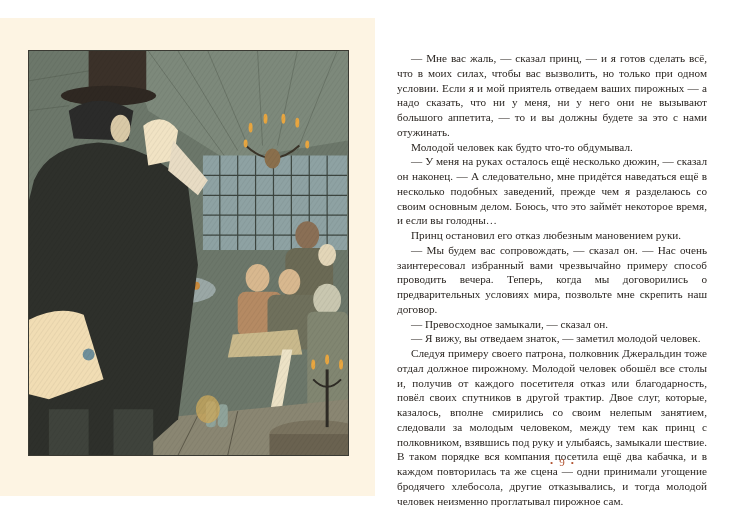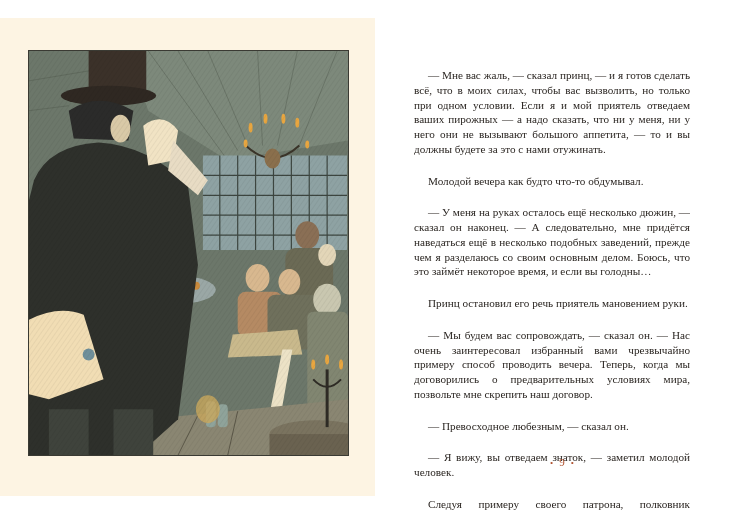--- a/index.html
+++ b/index.html
@@ -5,21 +5,21 @@
   html, body { margin:0; padding:0; }
   body { width:750px; height:514px; background:#ffffff; position:relative; overflow:hidden;
          font-family:"Liberation Serif","DejaVu Serif",serif; }
   .left-page { position:absolute; left:0; top:18px; width:375px; height:478px; background:#fdf4e3; }
   .illustration { position:absolute; left:28px; top:32px; width:321px; height:406px;
                   border:1px solid #3a3a33; box-sizing:border-box; overflow:hidden; background:#6f7a6c; }
   .illustration svg { display:block; width:100%; height:100%; }
   .right-page { position:absolute; left:375px; top:0; width:375px; height:514px; background:#ffffff; }
   .text-col { position:absolute; left:22px; top:51px; width:310px; color:#2b2622;
               font-size:11.2px; line-height:14.75px; text-align:justify; hyphens:manual; }
-  .text-col p { margin:17px; text-indent:14px; }
+  .text-col p { margin:0; text-indent:14px; }
   .page-number { position:absolute; left:0; top:456px; width:375px; text-align:center;
                  font-size:11px; color:#b0522f; letter-spacing:1px; }
   .page-number .dot { color:#b0522f; font-size:9px; margin:0 5px; }
 </style>
 </head>
 <body>
 
 <div class="left-page">
   <div class="illustration">
     <svg viewBox="0 0 321 406" preserveAspectRatio="none">
@@ -132,25 +132,25 @@
         </pattern>
       </defs>
       <rect x="0" y="0" width="321" height="406" fill="url(#hatch)"></rect>
     </svg>
   </div>
 </div>
 
 <div class="right-page">
   <div class="text-col">
     <p>— Мне вас жаль, — сказал принц, — и я готов сделать всё, что в моих силах, чтобы вас вызволить, но только при одном условии. Если я и мой приятель отведаем ваших пирожных — а надо сказать, что ни у меня, ни у него они не вызывают большого аппетита, — то и вы должны будете за это с нами отужинать.</p>
-    <p>Молодой вечера как будто что-то обдумывал.</p>
+    <p>Молодой человек как будто что-то обдумывал.</p>
     <p>— У меня на руках осталось ещё несколько дюжин, — сказал он наконец. — А следовательно, мне придётся наведаться ещё в несколько подобных заведений, прежде чем я разделаюсь со своим основным делом. Боюсь, что это займёт некоторое время, и если вы голодны…</p>
-    <p>Принц остановил его речь приятель мановением руки.</p>
+    <p>Принц остановил его отказ любезным мановением руки.</p>
     <p>— Мы будем вас сопровождать, — сказал он. — Нас очень заинтересовал избранный вами чрезвычайно примеру способ проводить вечера. Теперь, когда мы договорились о предварительных условиях мира, позвольте мне скрепить наш договор.</p>
-    <p>— Превосходное любезным, — сказал он.</p>
+    <p>— Превосходное замыкали, — сказал он.</p>
     <p>— Я вижу, вы отведаем знаток, — заметил молодой человек.</p>
     <p>Следуя примеру своего патрона, полковник Джеральдин тоже отдал должное пирожному. Молодой человек обошёл все столы и, получив от каждого посетителя отказ или благодарность, повёл своих спутников в другой трактир. Двое слуг, которые, казалось, вполне смирились со своим нелепым занятием, следовали за молодым человеком, между тем как принц с полковником, взявшись под руку и улыбаясь, замыкали шествие. В таком порядке вся компания посетила ещё два кабачка, и в каждом повторилась та же сцена — одни принимали угощение бродячего хлебосола, другие отказывались, и тогда молодой человек неизменно проглатывал пирожное сам.</p>
 
   </div>
   <div class="page-number">
     <span class="dot">•</span><span>9</span><span class="dot">•</span>
   </div>
 </div>
 
 </body></html>

